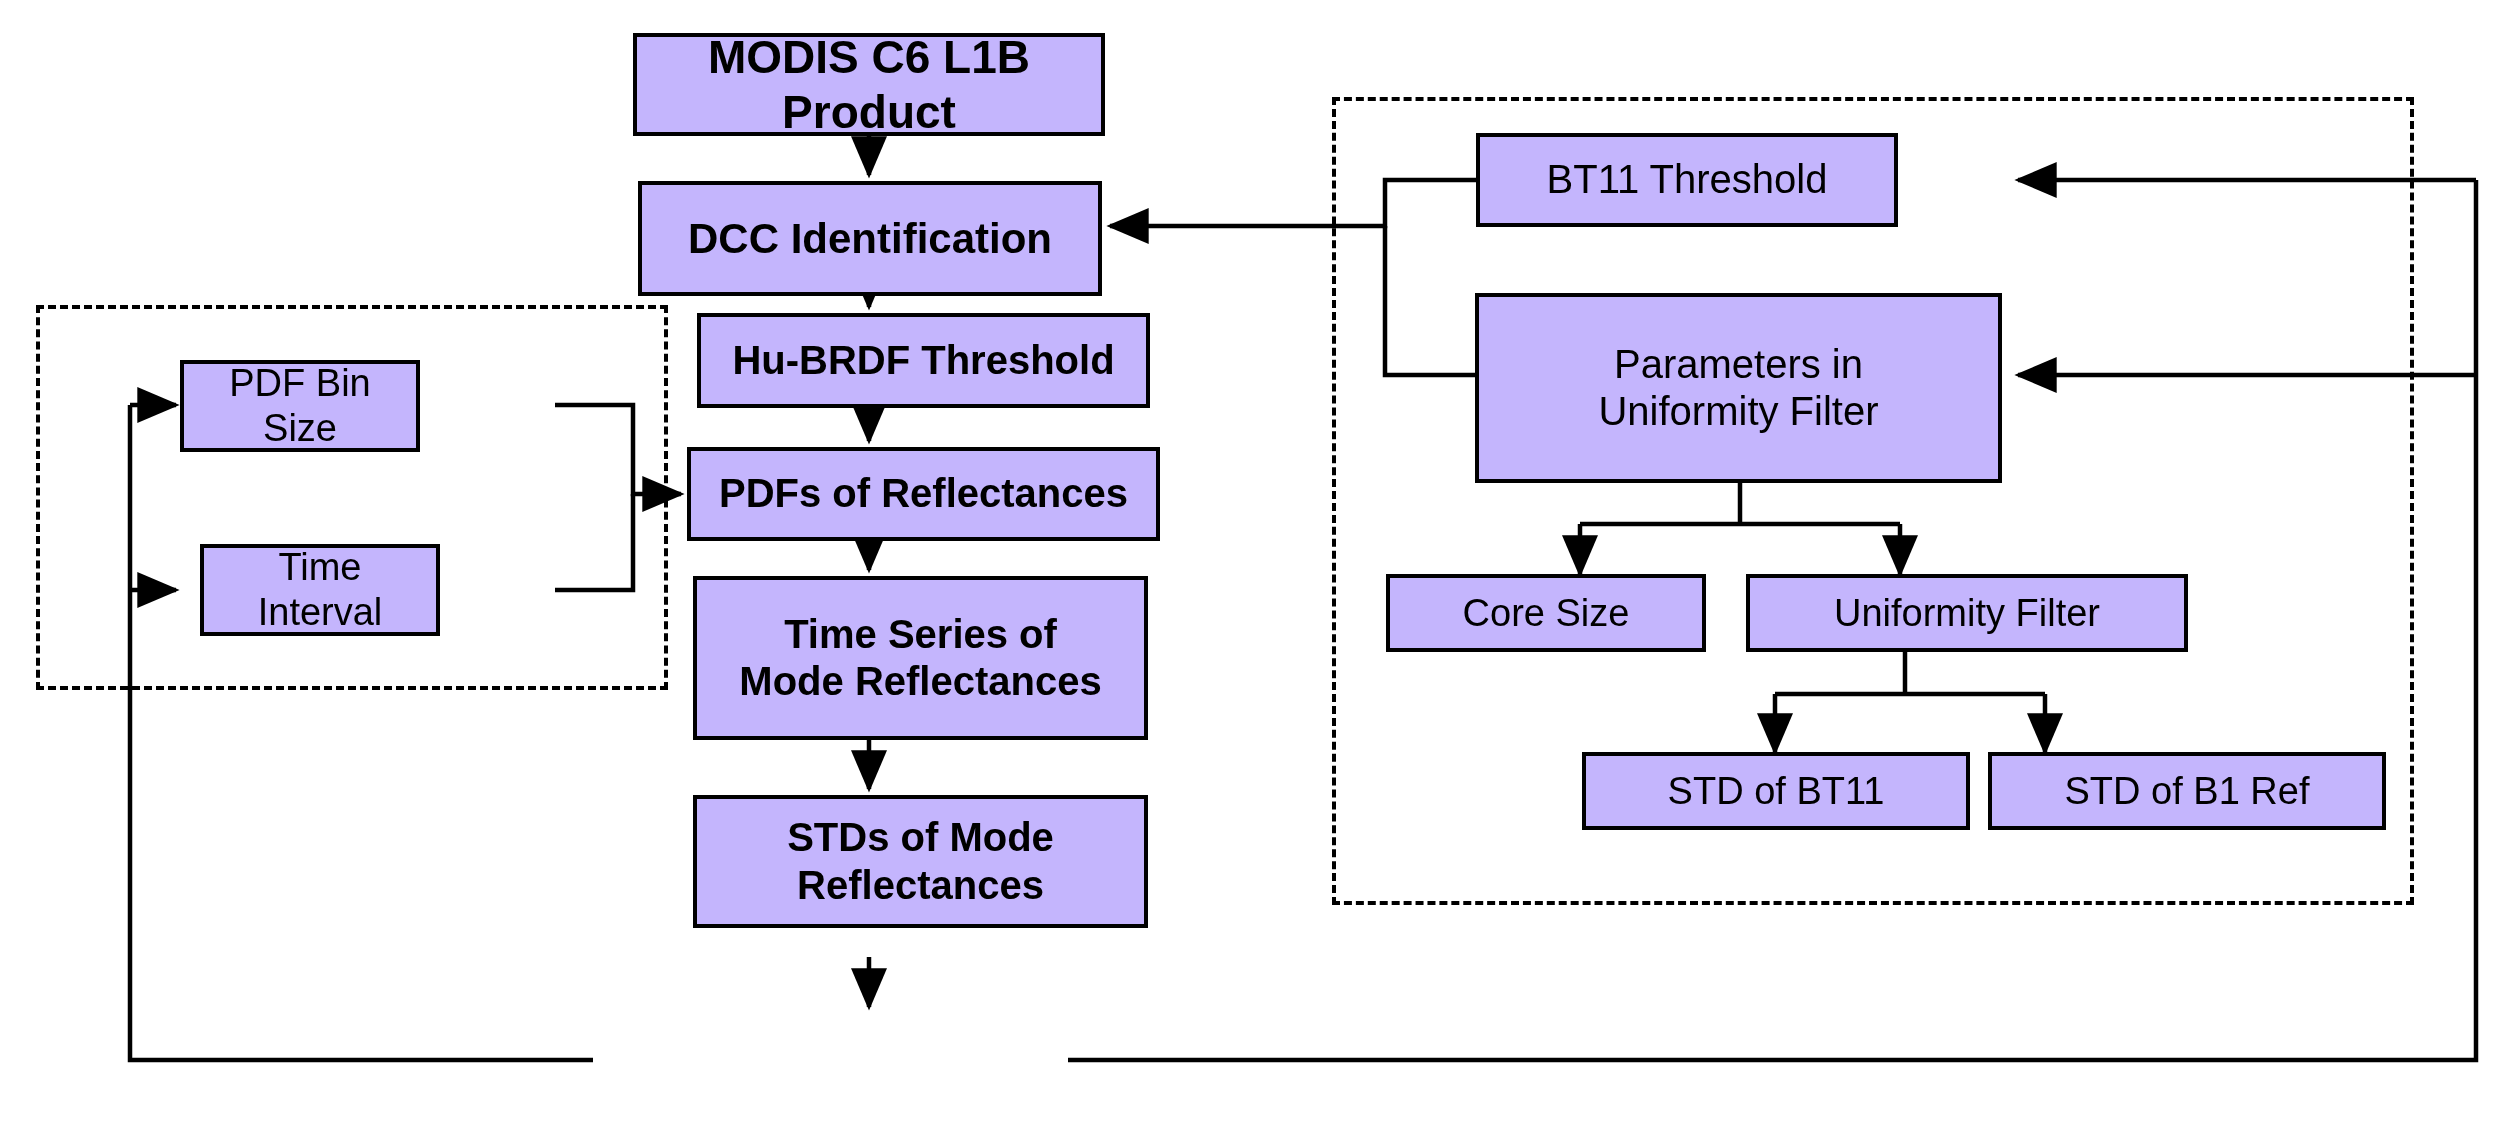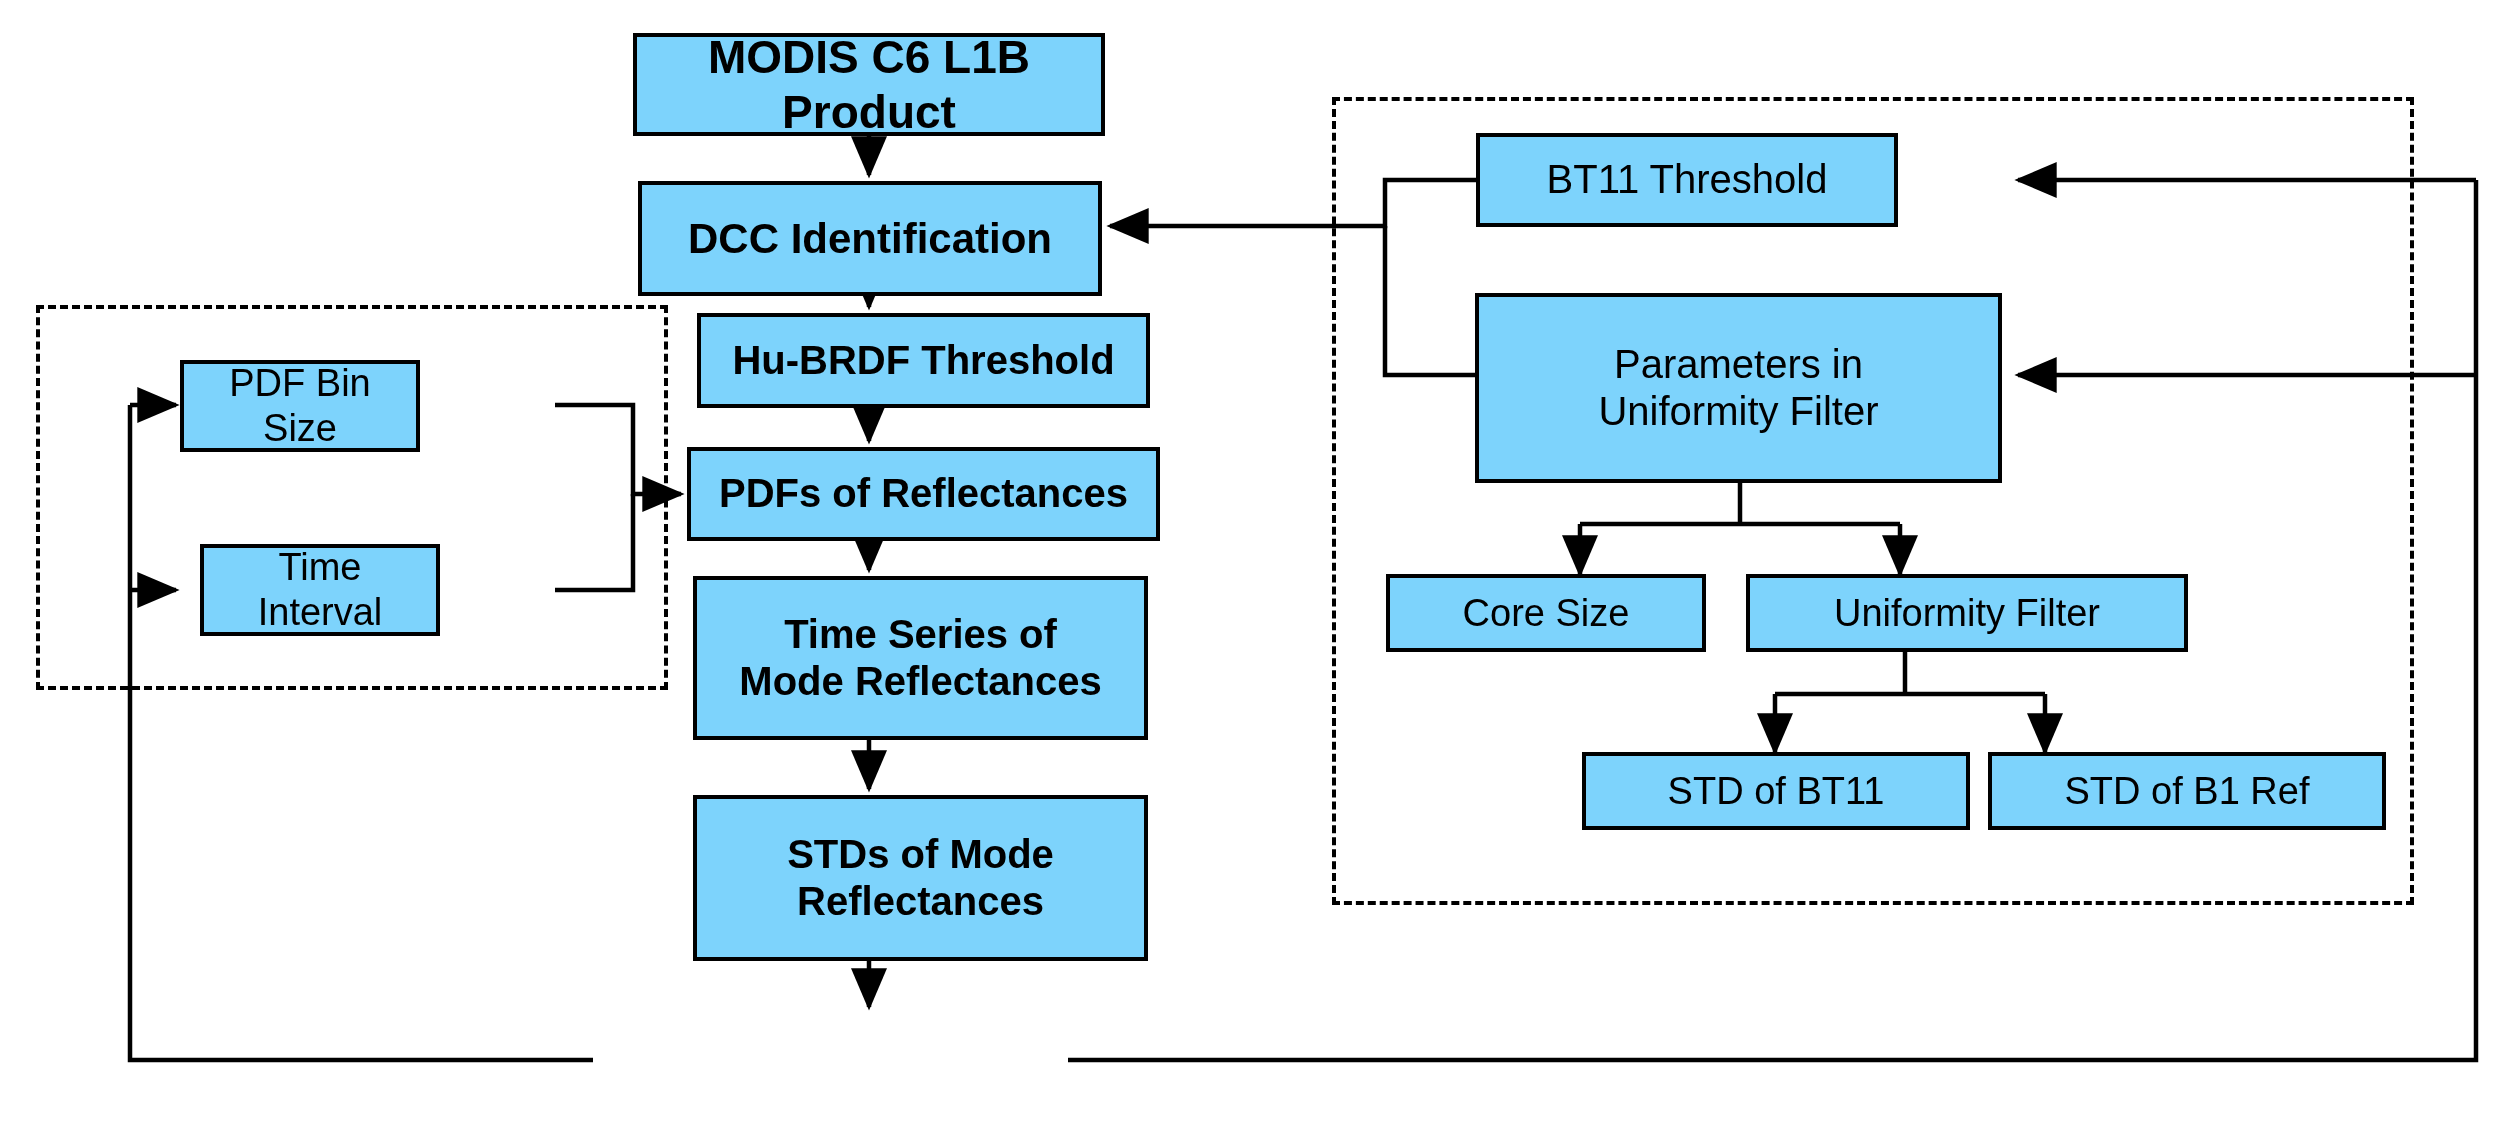--- a/index.html
+++ b/index.html
@@ -4,21 +4,21 @@
 <title>DCC Calibration Flowchart</title>
 <style>
   html,body{margin:0;padding:0;background:#ffffff;}
   body{font-family:"Liberation Sans", sans-serif;}
   #stage{position:relative;width:2502px;height:1127px;background:#fff;overflow:hidden;}
   #svg-layer{position:absolute;left:0;top:0;width:2502px;height:1127px;}
   .node{
     position:absolute;
     box-sizing:border-box;
     border:4px solid #000;
-    background:#7dd3fc;
+    background:#c4b5fd;
     display:flex;
     align-items:center;
     justify-content:center;
     text-align:center;
     color:#000;
     line-height:1.18;
     padding:2px 8px;
     white-space:pre-line;
   }
   .bold{font-weight:bold;}
@@ -88,21 +88,21 @@
 
   <div class="node bold" style="left:638px; top:181px; width:464px; height:115px;  font-size:42px;">DCC Identification</div>
 
   <div class="node bold" style="left:697px; top:313px; width:453px; height:95px;  font-size:40px;">Hu-BRDF Threshold</div>
 
   <div class="node bold" style="left:687px; top:447px; width:473px; height:94px;  font-size:40px;">PDFs of Reflectances</div>
 
   <div class="node bold" style="left:693px; top:576px; width:455px; height:164px; font-size:40px;">Time Series of
 Mode Reflectances</div>
 
-  <div class="node bold" style="left:693px; top:795px; width:455px; height:166px; font-size:40px;">STDs of Mode
+  <div class="node bold" style="left:693px; top:795px; width:455px; height:133px; font-size:40px;">STDs of Mode
 Reflectances</div>
 
 
   <div class="node reg" style="left:180px; top:360px; width:240px; height:92px;  font-size:38px;">PDF Bin Size</div>
 
   <div class="node reg" style="left:180px; top:544px; width:240px; height:92px;  font-size:38px;margin-left:20px;">Time Interval</div>
 
   <div class="node reg" style="left:1476px;top:133px; width:422px; height:94px;  font-size:40px;">BT11 Threshold</div>
 
   <div class="node reg" style="left:1475px;top:293px; width:527px; height:190px; font-size:40px;">Parameters in

